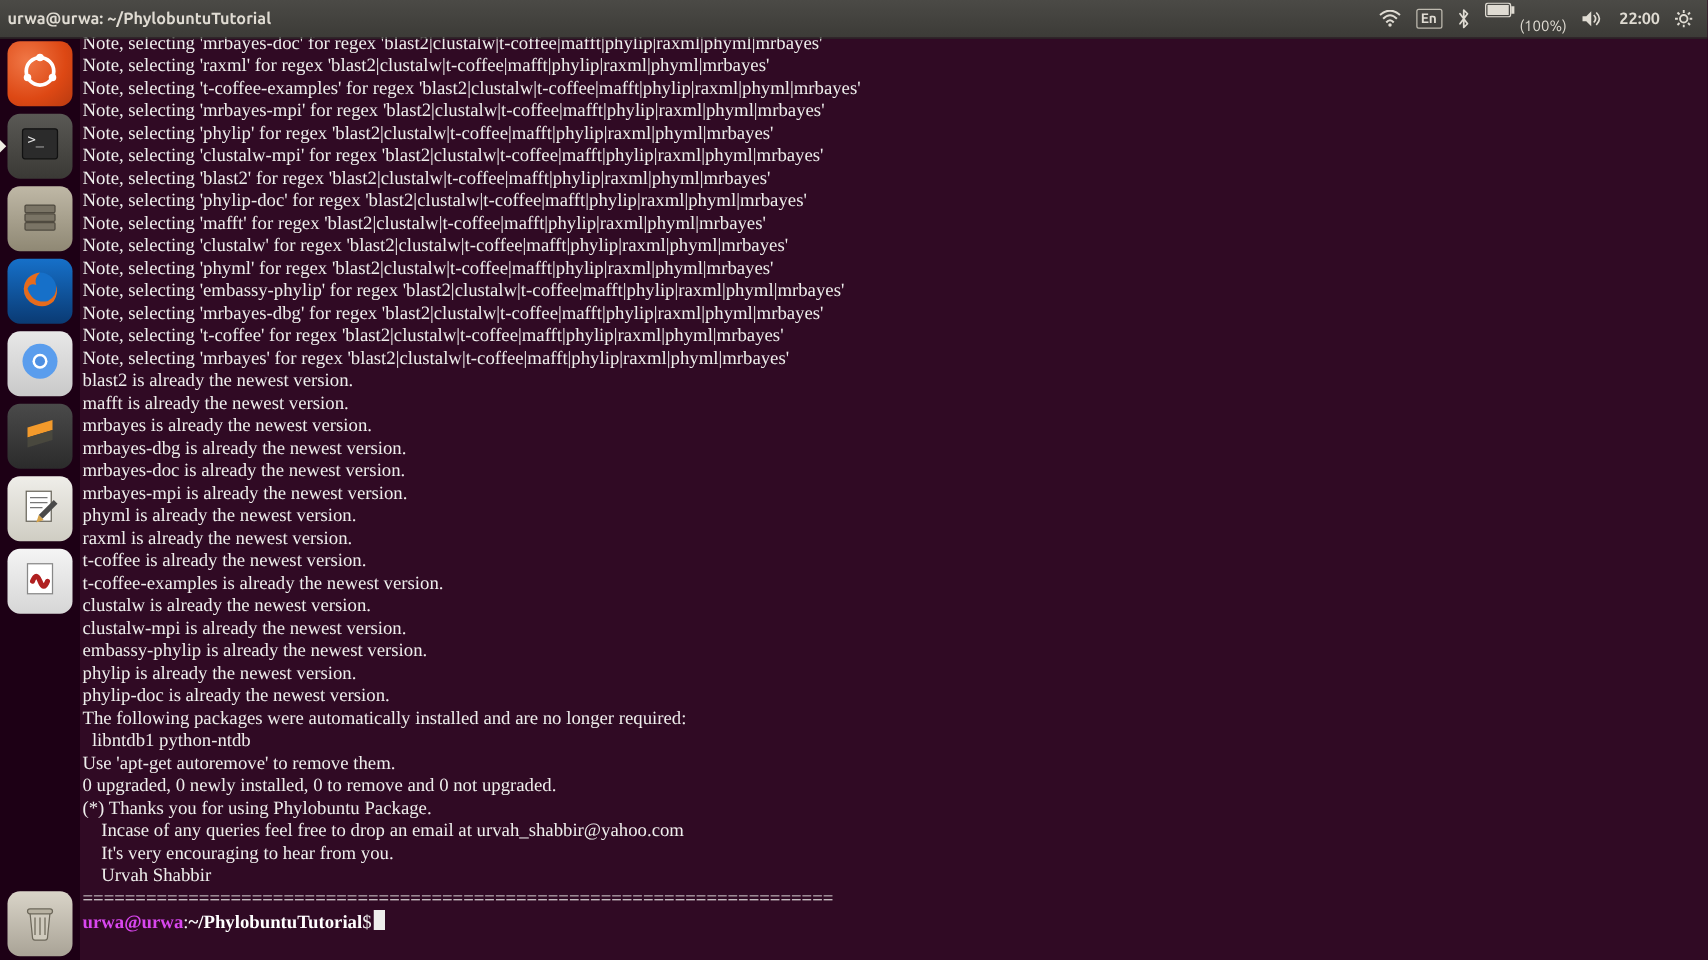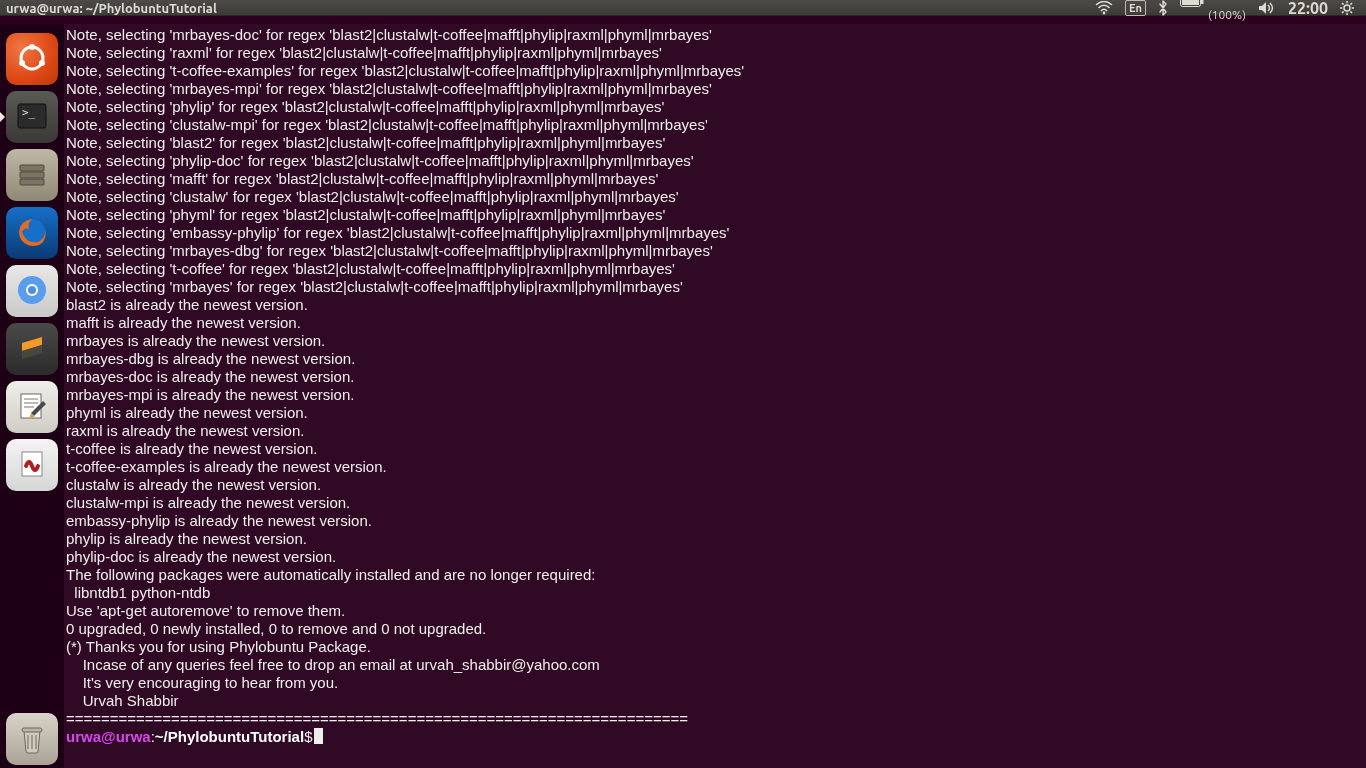--- a/index.html
+++ b/index.html
@@ -3,34 +3,34 @@
 <meta charset="utf-8">
 <style>
   * { margin: 0; padding: 0; box-sizing: border-box; }
   html, body {
     width: 1366px; height: 768px; overflow: hidden;
     font-family: "Ubuntu", "DejaVu Sans", sans-serif;
     background: #2c001e;
   }
   
   .top-panel {
-    position: absolute; top: 0; left: 0; right: 0; height: 16px;
+    position: absolute; top: 0; left: 0; right: 0; height: 31px;
     background: linear-gradient(#4b4a46, #3c3b37);
     color: #dfdbd2; font-size: 13px; font-weight: bold;
     display: flex; align-items: center; padding: 0 6px;
     z-index: 100;
     border-bottom: 1px solid #2a2926;
   }
   .top-panel .title { flex: 0 0 auto; }
   .top-panel .spacer { flex: 1 1 auto; }
   .top-panel .ind { display: flex; gap: 4px; padding: 0 6px; }
   .top-panel .ind svg { display: block; }
   .lang-box { border: 1px solid #bfbbb0; border-radius: 2px; padding: 0 3px; font-size: 11px; line-height: 14px; }
   .battery-pct { font-size: 12px; font-weight: normal; margin-top: 13px; }
-  .clock { font-size: 16px; padding-right: 2px; }
+  .clock { font-size: 13px; padding-right: 2px; }
   
   .launcher {
     position: absolute; top: 24px; left: 0; width: 64px; bottom: 0;
     background: rgba(20, 0, 15, 0.6);
     display: flex; flex-direction: column; align-items: center;
     padding-top: 6px; z-index: 50;
   }
   .launch-item {
     width: 52px; height: 52px; margin: 3px 0; border-radius: 10px;
     display: flex; align-items: center; justify-content: center;
@@ -48,21 +48,21 @@
   .li-firefox{ background: linear-gradient(#1670c9, #0a3a73); }
   .li-chrome { background: linear-gradient(#e8e8e8, #c9c9c9); }
   .li-subl   { background: linear-gradient(#4a4a4a, #2b2b2b); }
   .li-gedit  { background: linear-gradient(#efeee9, #cfcdc3); }
   .li-evince { background: linear-gradient(#f4f4f4, #d6d6d6); }
   .li-trash  { background: linear-gradient(#d9d4c8, #a9a396); }
   
   .terminal {
     position: absolute; top: 24px; left: 64px; right: 0; bottom: 0;
     background: #300a24; color: #eeeeec;
-    font-family: Liberation Sans, sans-serif;
+    font-family: Liberation Serif, serif;
     font-size: 15px; line-height: 18px;
     padding: 2px 2px 0 2px; white-space: pre; overflow: hidden;
   }
   .terminal .line { white-space: pre; }
   .prompt-user { color: #d946ef; font-weight: bold; }
   .prompt-path { color: #ffffff; font-weight: bold; }
   .cursor {
     display: inline-block; width: 9px; height: 16px; background: #eeeeec;
     vertical-align: -2px; margin-left: 2px;
   }

